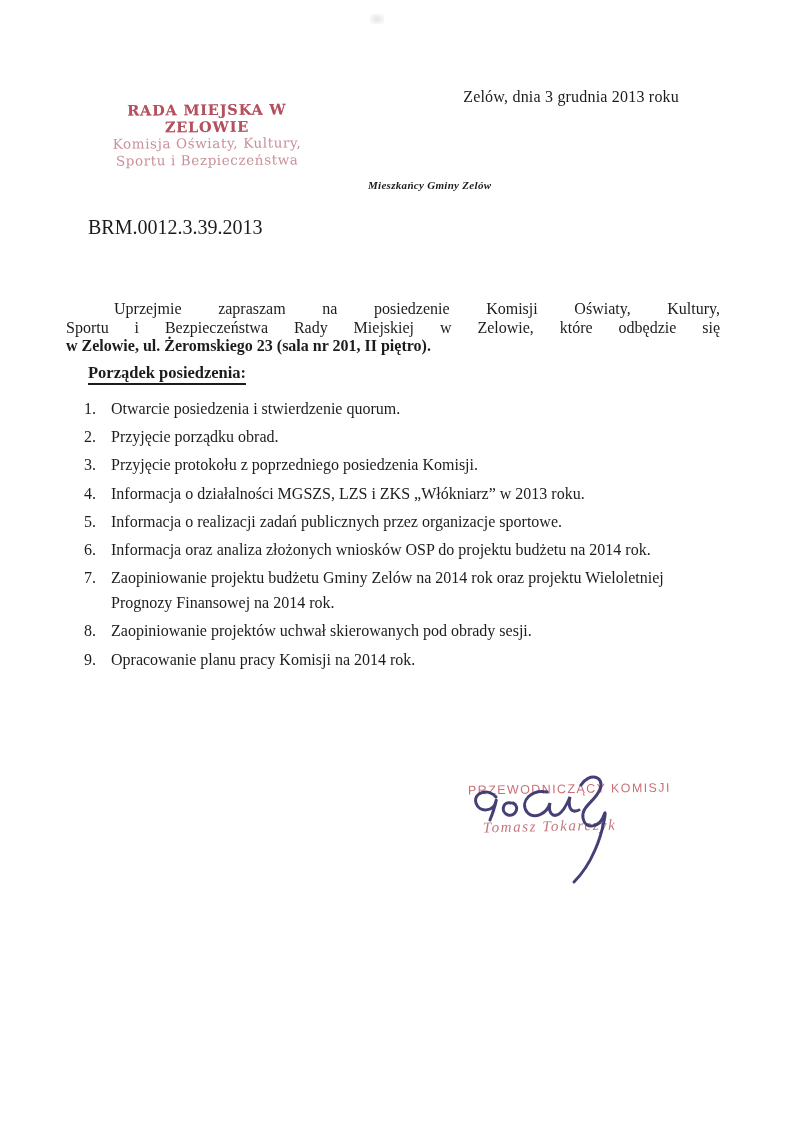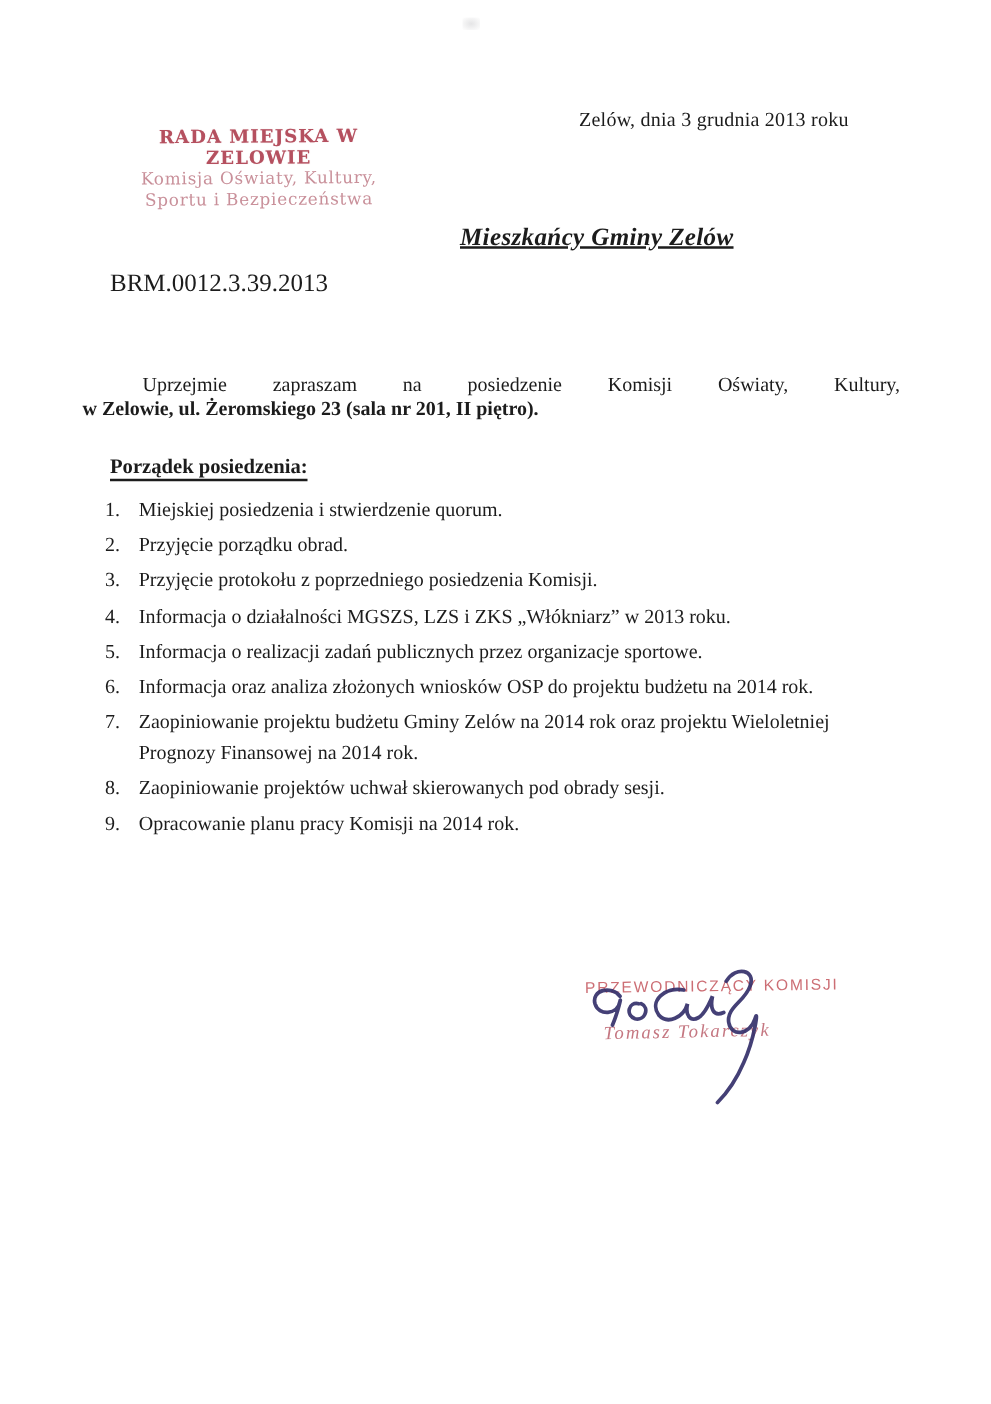--- a/index.html
+++ b/index.html
@@ -40,25 +40,24 @@
   .header-stamp .stamp-line2, .header-stamp .stamp-line3 {
     font-family: "DejaVu Serif", serif;
     font-size: 13.5px;
     letter-spacing: 0.6px;
     color: #c9909a;
     line-height: 17px;
   }
   .addressee {
     position: absolute;
     left: 368px; top: 179px;
-    font-size: 20px;
+    font-size: 11px;
     font-weight: bold;
     font-style: italic;
     letter-spacing: 0.3px;
-    text-decoration: underline;
   }
   .ref-number {
     position: absolute;
     left: 88px; top: 216px;
     font-size: 20px;
   }
   .intro {
     position: absolute;
     left: 66px; top: 272px; width: 654px;
     font-size: 16px;
@@ -146,31 +145,32 @@
     <div class="stamp-line2">Komisja Oświaty, Kultury,</div>
     <div class="stamp-line3">Sportu i Bezpieczeństwa</div>
   </div>
 
   <div class="addressee">Mieszkańcy Gminy Zelów</div>
 
   <div class="ref-number">BRM.0012.3.39.2013</div>
 
   <div class="intro">
     <div class="jline line-indent">Uprzejmie zapraszam na posiedzenie Komisji Oświaty, Kultury,</div>
+    <div class="jline">Sportu i Bezpieczeństwa  Rady Miejskiej w Zelowie, które odbędzie się</div>
     <div class="last-line">w Zelowie, ul. Żeromskiego 23 (sala nr 201, II piętro).</div>
   </div>
 
   <div class="agenda-heading">
     <span>Porządek posiedzenia:</span>
   </div>
 
   <div class="agenda-list">
     <div class="agenda-item">
       <span class="num">1.</span>
-      <span class="txt">Miejskiej posiedzenia i stwierdzenie quorum.</span>
+      <span class="txt">Otwarcie posiedzenia i stwierdzenie quorum.</span>
     </div>
     <div class="agenda-item">
       <span class="num">2.</span>
       <span class="txt">Przyjęcie porządku obrad.</span>
     </div>
     <div class="agenda-item">
       <span class="num">3.</span>
       <span class="txt">Przyjęcie protokołu z poprzedniego posiedzenia Komisji.</span>
     </div>
     <div class="agenda-item">

